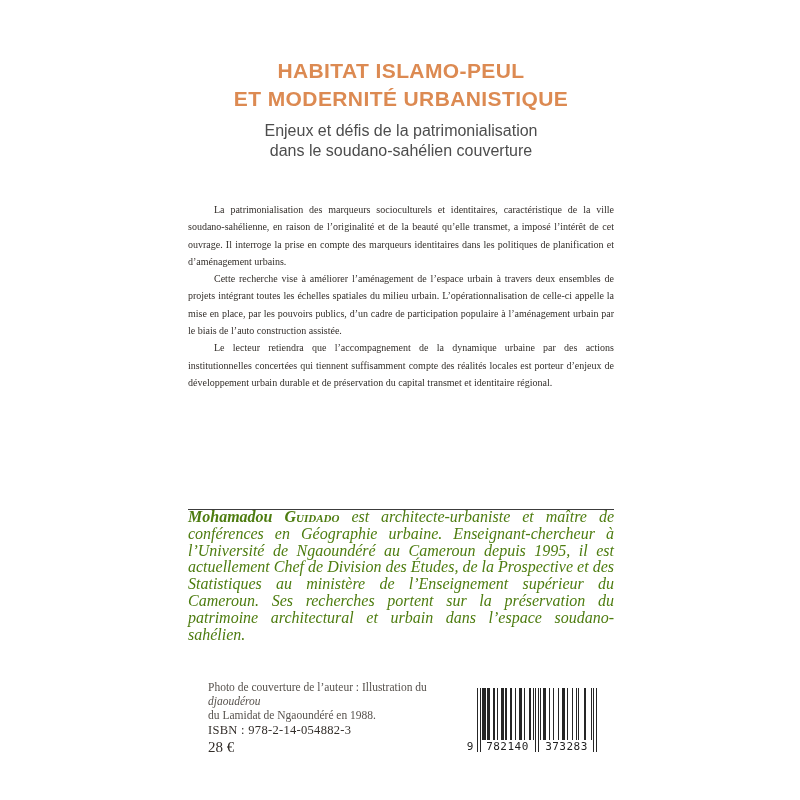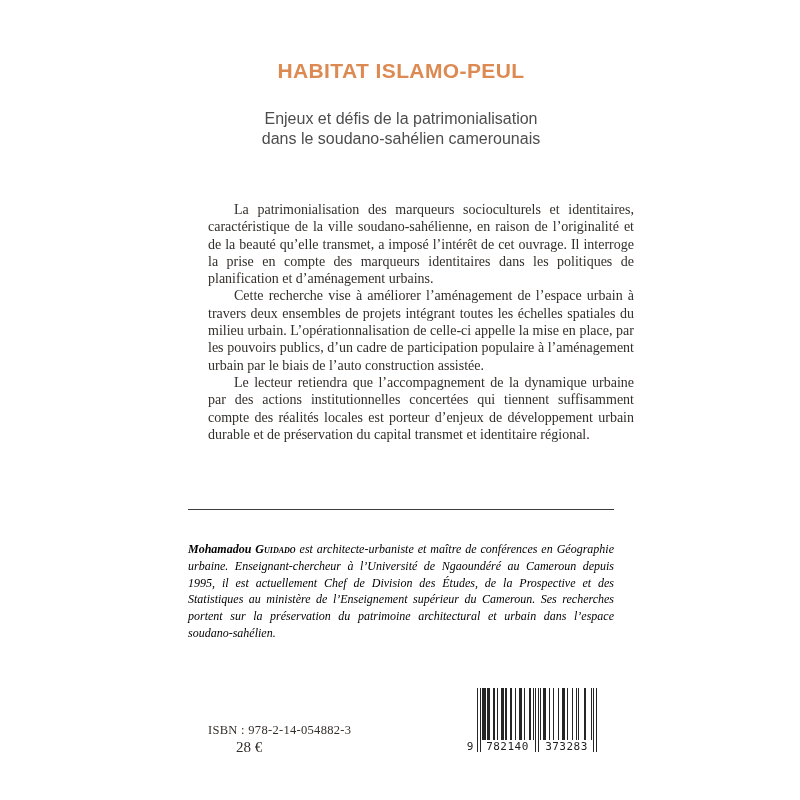--- a/index.html
+++ b/index.html
@@ -7,45 +7,45 @@
     position:relative;width:800px;height:800px;background:#ffffff;
     overflow:hidden;font-family:"Liberation Serif",serif;
   }
   
   .head{position:absolute;top:57px;left:187px;width:428px;text-align:center;}
   .title{
     font-family:"Liberation Sans",sans-serif;font-weight:bold;
     font-size:21px;line-height:28px;letter-spacing:.4px;color:#DC8A52;
   }
   .subtitle{
-    margin-top:24px;font-family:"Liberation Sans",sans-serif;
+    margin-top:8px;font-family:"Liberation Sans",sans-serif;
     font-size:16px;line-height:20px;color:#4d4d4d;
   }
   
   .summary{
     position:absolute;top:201px;left:188px;width:426px;
-    font-size:14px;line-height:17.3px;color:#332e2a;text-align:justify;margin-left:20px;
+    font-size:10px;line-height:17.3px;color:#332e2a;text-align:justify;
   }
   .summary p{margin:0;text-indent:26px;}
   
   .rule{position:absolute;top:509px;left:188px;width:426px;height:0;border-top:1px solid #3c3c3c;}
   .bio{
-    position:absolute;top:541px;left:188px;width:426px;
-    font-style:italic;font-size:12px;line-height:16.8px;color:#000000;text-align:justify;
+    position:absolute;top:509px;left:188px;width:426px;
+    font-style:italic;font-size:16px;line-height:16.8px;color:#4d7c0f;text-align:justify;
   }
   .bio .author{font-weight:bold;}
   .bio .lastname{font-variant:small-caps;}
   
   .credit{
     position:absolute;top:680px;left:208px;width:270px;
     font-size:11.5px;line-height:14px;color:#57524d;
   }
   .credit .it{font-style:italic;}
   .isbn{position:absolute;top:723px;left:208px;font-size:12.5px;letter-spacing:.3px;color:#332e2a;}
-  .price{position:absolute;top:739px;left:208px;font-size:15px;color:#332e2a;margin-left:28px;}
+  .price{position:absolute;top:739px;left:208px;font-size:15px;color:#332e2a;}
   
   .barcode{position:absolute;top:688px;left:464px;width:134px;height:66px;}
   .bc-bars{position:absolute;left:13px;top:0;width:120px;height:64px;}
   .bc-first{
     position:absolute;left:0;bottom:1px;width:12px;text-align:center;
     font-family:"DejaVu Sans Mono",monospace;font-size:11px;color:#1e1e1e;
   }
   .bc-digits{position:absolute;left:13px;bottom:1px;width:104px;height:13px;}
   .bc-group{
     position:absolute;bottom:0;height:13px;background:#fff;text-align:center;
@@ -56,39 +56,44 @@
   .bc-right{left:64px;width:51px;}
 </style>
 </head>
 <body>
 
 <div class="cover">
 
   <div class="head">
     <div class="title">
       <div>HABITAT ISLAMO-PEUL</div>
+      <div>ET MODERNITÉ URBANISTIQUE</div>
     </div>
     <div class="subtitle">
       <div>Enjeux et défis de la patrimonialisation</div>
-      <div>dans le soudano-sahélien camerounais</div>
+      <div>dans le soudano-sahélien couverture</div>
     </div>
   </div>
 
   <div class="summary">
     <p>La patrimonialisation des marqueurs socioculturels et identitaires, caractéristique de la ville soudano-sahélienne, en raison de l’originalité et de la beauté qu’elle transmet, a imposé l’intérêt de cet ouvrage. Il interroge la prise en compte des marqueurs identitaires dans les politiques de planification et d’aménagement urbains.</p>
     <p>Cette recherche vise à améliorer l’aménagement de l’espace urbain à travers deux ensembles de projets intégrant toutes les échelles spatiales du milieu urbain. L’opérationnalisation de celle-ci appelle la mise en place, par les pouvoirs publics, d’un cadre de participation populaire à l’aménagement urbain par le biais de l’auto construction assistée.</p>
     <p>Le lecteur retiendra que l’accompagnement de la dynamique urbaine par des actions institutionnelles concertées qui tiennent suffisamment compte des réalités locales est porteur d’enjeux de développement urbain durable et de préservation du capital transmet et identitaire régional.</p>
   </div>
 
   <div class="rule"></div>
 
   <div class="bio">
     <span class="author">Mohamadou</span><span class="author"> </span><span class="author lastname">Guidado</span><span> est architecte-urbaniste et maître de conférences en Géographie urbaine. Enseignant-chercheur à l’Université de Ngaoundéré au Cameroun depuis 1995, il est actuellement Chef de Division des Études, de la Prospective et des Statistiques au ministère de l’Enseignement supérieur du Cameroun. Ses recherches portent sur la préservation du patrimoine architectural et urbain dans l’espace soudano-sahélien.</span>
   </div>
 
+  <div class="credit">
+    <div><span>Photo de couverture de l’auteur : Illustration du </span><span class="it">djaoudérou</span></div>
+    <div>du Lamidat de Ngaoundéré en 1988.</div>
+  </div>
 
   <div class="isbn">ISBN : 978-2-14-054882-3</div>
   <div class="price">28 €</div>
 
   <div class="barcode">
     <svg class="bc-bars" id="bc-svg" viewBox="0 0 95 64" preserveAspectRatio="none" shape-rendering="crispEdges">
         <rect x="0" y="0" width="1" height="64" fill="#262626"></rect>
         <rect x="2" y="0" width="1" height="64" fill="#262626"></rect>
         <rect x="4" y="0" width="3" height="52" fill="#262626"></rect>
         <rect x="8" y="0" width="2" height="52" fill="#262626"></rect>

